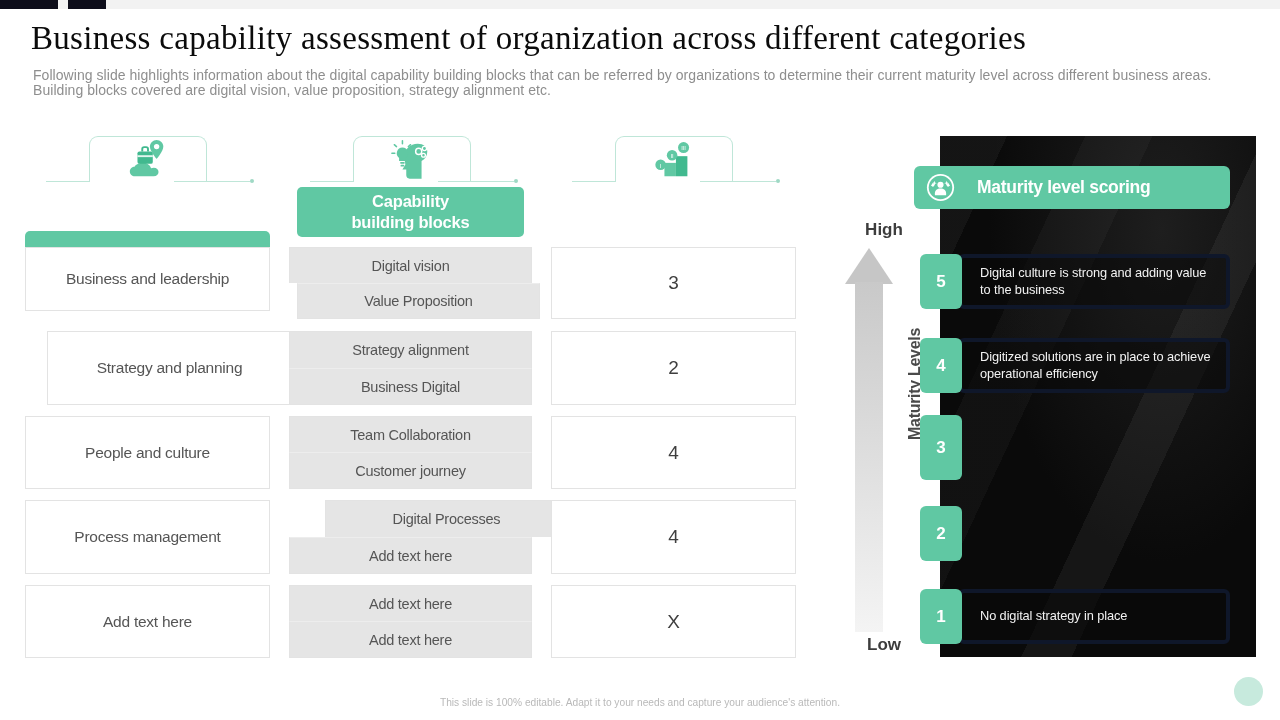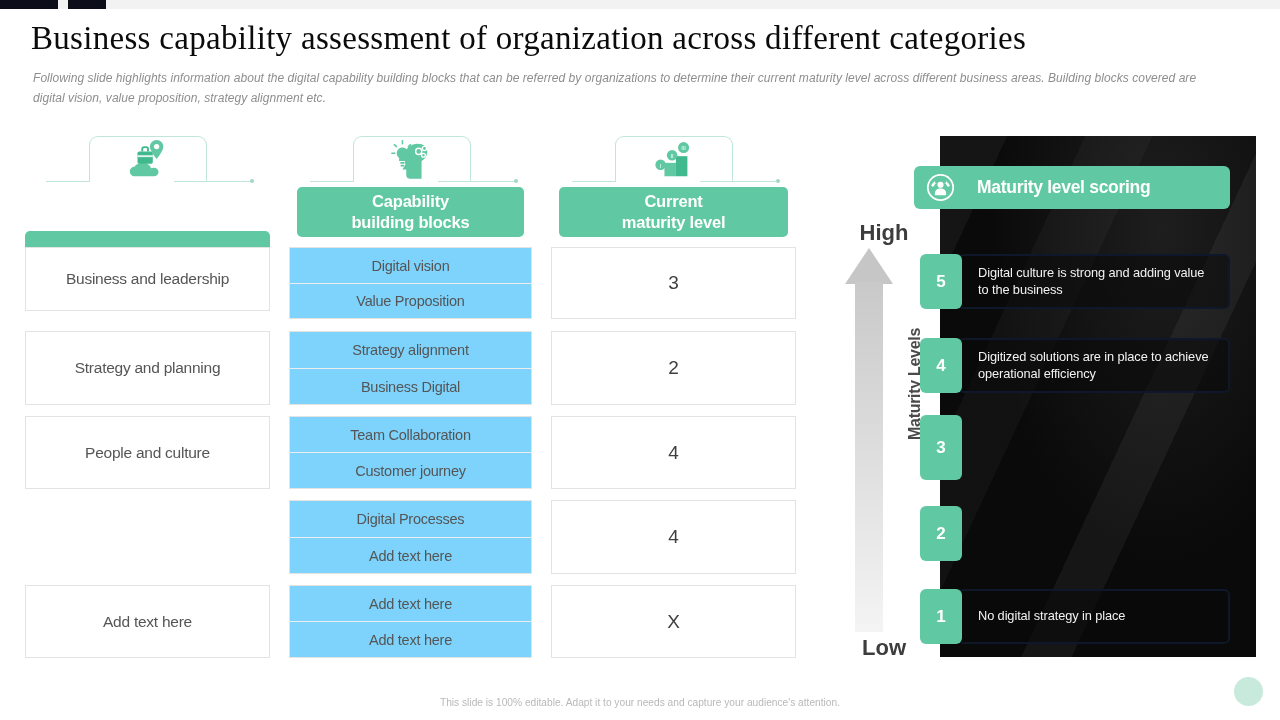--- a/index.html
+++ b/index.html
@@ -48,25 +48,24 @@
     font-size: 33px;
     font-weight: 400;
     color: #0b0b0b;
     letter-spacing: 0.3px;
     white-space: nowrap;
   }
   .subtitle {
     position: absolute;
     left: 33px; top: 68px;
     width: 1192px;
-    font-size: 12px;
-    line-height: 20px;
+    font-size: 14px;
+    line-height: 15px;
     color: #8e8e8e;
     letter-spacing: 0.05px;
-    font-style: italic;
   }
 
   
   .col-icon-wrap {
     position: absolute;
     top: 130px;
     width: 248px;
     height: 52px;
   }
   .col-icon-wrap.c1 { left: 24px; }
@@ -149,32 +148,32 @@
     width: 243px;
     border-left: 1px solid #e3e3e3;
     border-right: 1px solid #e3e3e3;
     display: flex;
     align-items: center;
     justify-content: center;
     color: #555555;
     font-size: 14.5px;
     letter-spacing: -0.25px;
     text-align: center;
-    background: #7dd3fc;
+    background: #e5e5e5;
   }
   .subcell.top    { border-top: 1px solid #e3e3e3; }
   .subcell.bottom { border-bottom: 1px solid #e3e3e3; border-top: 1px solid #ededed; }
 
   
   .arrow-label {
     position: absolute;
     left: 838px;
     width: 92px;
     text-align: center;
-    font-size: 22px;
+    font-size: 17px;
     font-weight: bold;
     color: #3d3d3d;
   }
   .arrow-label.high { top: 220px; }
   .arrow-label.low  { top: 635px; }
 
   .arrow-shaft {
     position: absolute;
     left: 855px;
     top: 282px;
@@ -266,21 +265,21 @@
     font-size: 17px;
     font-weight: bold;
     display: flex;
     align-items: center;
     justify-content: center;
     z-index: 2;
   }
   .score-box {
     flex: 1;
     margin-left: -4px;
-    border: 2px solid #0f172a;
+    border: 4px solid #0f172a;
     border-radius: 6px;
     background: rgba(10,10,10,0.55);
     display: flex;
     align-items: center;
     padding: 6px 10px 6px 18px;
     color: #f2f2f2;
     font-size: 12.8px;
     line-height: 16.5px;
     letter-spacing: -0.1px;
   }
@@ -370,41 +369,35 @@
 
   <div class="th c1">
     <span>Business area</span>
   </div>
   <div class="th c2">
     <div>
       <div>Capability</div>
       <div>building blocks</div>
     </div>
   </div>
-  <div class="th c3">
-    <div>
-      <div>Current</div>
-      <div>maturity level</div>
-    </div>
-  </div>
 
   <div class="cell area" style="top:247px;height:64px;">
       <span>Business and leadership</span>
     </div>
   <div class="subcell top" style="top:247px;height:36px;">
       <span>Digital vision</span>
     </div>
-  <div class="subcell bottom" style="top:283px;height:36px;">
+  <div class="subcell bottom" style="top:283px;height:36px;margin-left:8px;">
       <span>Value Proposition</span>
     </div>
   <div class="cell level" style="top:247px;height:72px;">
       <span>3</span>
     </div>
 
-  <div class="cell area" style="top:331px;height:74px;">
+  <div class="cell area" style="top:331px;height:74px;margin-left:22px;">
       <span>Strategy and planning</span>
     </div>
   <div class="subcell top" style="top:331px;height:37px;">
       <span>Strategy alignment</span>
     </div>
   <div class="subcell bottom" style="top:368px;height:37px;">
       <span>Business Digital</span>
     </div>
   <div class="cell level" style="top:331px;height:74px;">
       <span>2</span>
@@ -416,21 +409,24 @@
   <div class="subcell bottom" style="top:452px;height:37px;">
       <span>Customer journey</span>
     </div>
   <div class="subcell top" style="top:416px;height:36px;">
       <span>Team Collaboration</span>
     </div>
   <div class="cell level" style="top:416px;height:73px;">
       <span>4</span>
     </div>
 
-  <div class="subcell top" style="top:500px;height:37px;">
+  <div class="cell area" style="top:500px;height:74px;">
+      <span>Process management</span>
+    </div>
+  <div class="subcell top" style="top:500px;height:37px;margin-left:36px;">
       <span>Digital Processes</span>
     </div>
   <div class="subcell bottom" style="top:537px;height:37px;">
       <span>Add text here</span>
     </div>
   <div class="cell level" style="top:500px;height:74px;">
       <span>4</span>
     </div>
 
   <div class="cell area" style="top:585px;height:73px;">

